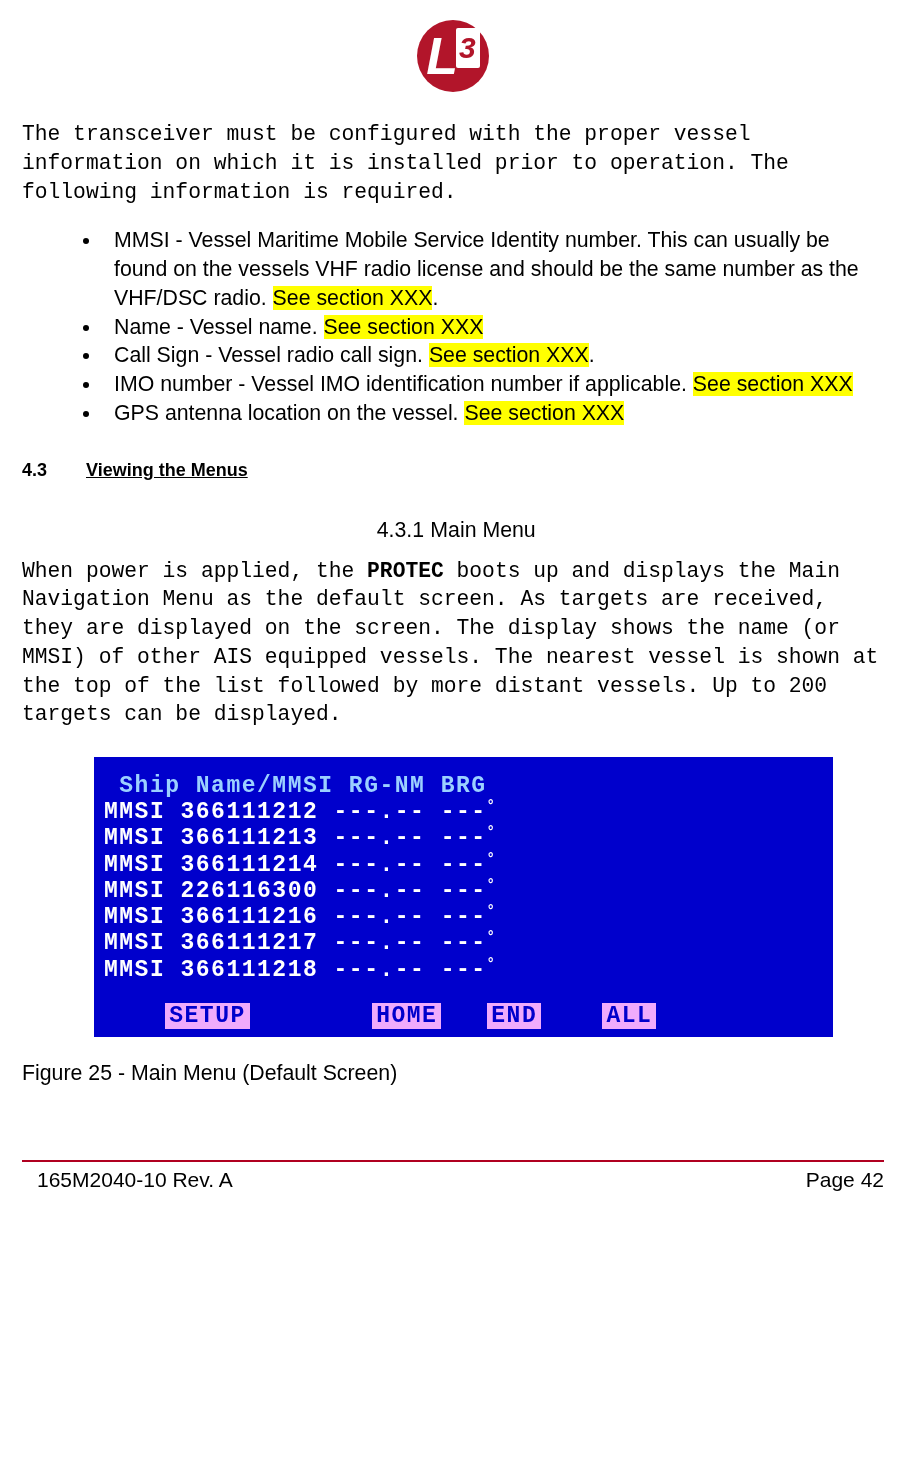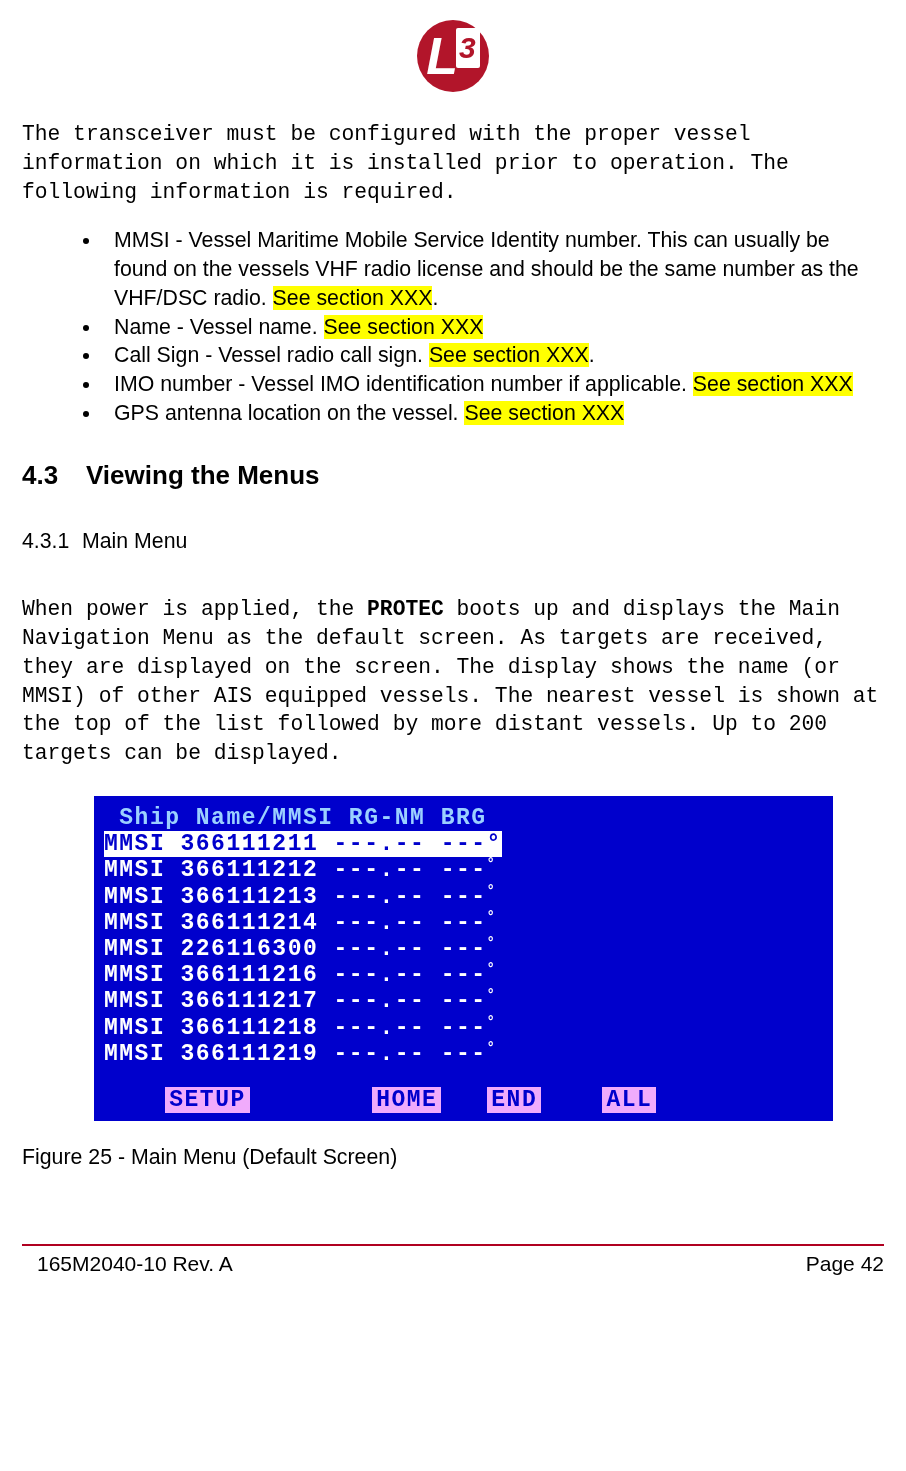--- a/index.html
+++ b/index.html
@@ -58,43 +58,45 @@
     ul.req-list li {
       list-style: disc;
       padding-left: 12px;
       margin-bottom: 0;
       line-height: 1.35;
     }
     .hl {
       background: #ffff00;
     }
     h2.section-h {
-      font-size: 26px;
+      font-size: 18px;
       font-weight: bold;
       margin: 30px 0 34px 0;
+      text-decoration: underline;
     }
     h2.section-h .secnum { display: inline-block; width: 64px; }
     h3.sub-h {
       font-size: 21.3px;
       font-weight: normal;
-      margin: 0 0 40px 0;
+      margin: 0 0 12px 0;
+      text-align: center;
     }
     h3.sub-h .secnum { display: inline-block; width: 60px; }
     .bold { font-weight: bold; }
     .screen-wrap {
       margin: 28px 0 4px 72px;
     }
     .screen {
       background: #0000cc;
       color: #fff;
       font-family: "Courier New", monospace;
       font-weight: bold;
       font-size: 23px;
       line-height: 1.14;
-      padding: 9px 10px 8px 10px;
+      padding: 16px 10px 8px 10px;
       width: 739px;
       box-sizing: border-box;
       letter-spacing: 1.5px;
     }
     .screen .hdr-line { color: #9bd0ff; white-space: pre; }
     .screen .row { white-space: pre; }
     .screen .row.sel {
       background: #fff;
       color: #0000cc;
       display: inline-block;
@@ -153,29 +155,27 @@
   <span class="secnum">4.3.1</span><span>Main Menu</span>
 </h3>
 
 <p class="body-text">
   <span>When power is applied, the </span><span class="bold">PROTEC</span><span> boots up and displays the Main Navigation Menu as the default screen.  As targets are received, they are displayed on the screen.  The display shows the name (or MMSI) of other AIS equipped vessels.  The nearest vessel is shown at the top of the list followed by more distant vessels.  Up to 200 targets can be displayed.</span>
 </p>
 
 <div class="screen-wrap">
   <div class="screen">
     <div class="hdr-line"> Ship Name/MMSI RG-NM BRG</div>
-    <div><span class="row sel">MMSI 366111211 ---.-- ---</span><span class="row sel deg">°</span></div>
     <div class="row"><span>MMSI 366111212 ---.-- ---</span><span class="deg">°</span></div>
     <div class="row"><span>MMSI 366111213 ---.-- ---</span><span class="deg">°</span></div>
     <div class="row"><span>MMSI 366111214 ---.-- ---</span><span class="deg">°</span></div>
     <div class="row"><span>MMSI 226116300 ---.-- ---</span><span class="deg">°</span></div>
     <div class="row"><span>MMSI 366111216 ---.-- ---</span><span class="deg">°</span></div>
     <div class="row"><span>MMSI 366111217 ---.-- ---</span><span class="deg">°</span></div>
     <div class="row"><span>MMSI 366111218 ---.-- ---</span><span class="deg">°</span></div>
-    <div class="row"><span>MMSI 366111219 ---.-- ---</span><span class="deg">°</span></div>
     <div class="spacer"></div>
     <div class="btn-row">    <span class="btn">SETUP</span>        <span class="btn">HOME</span>   <span class="btn">END</span>    <span class="btn">ALL</span></div>
   </div>
 </div>
 
 <p class="fig-caption">Figure 25 - Main Menu (Default Screen)</p>
 
 <hr class="footer-rule">
 <div class="footer">
   <span>165M2040-10 Rev. A</span>

